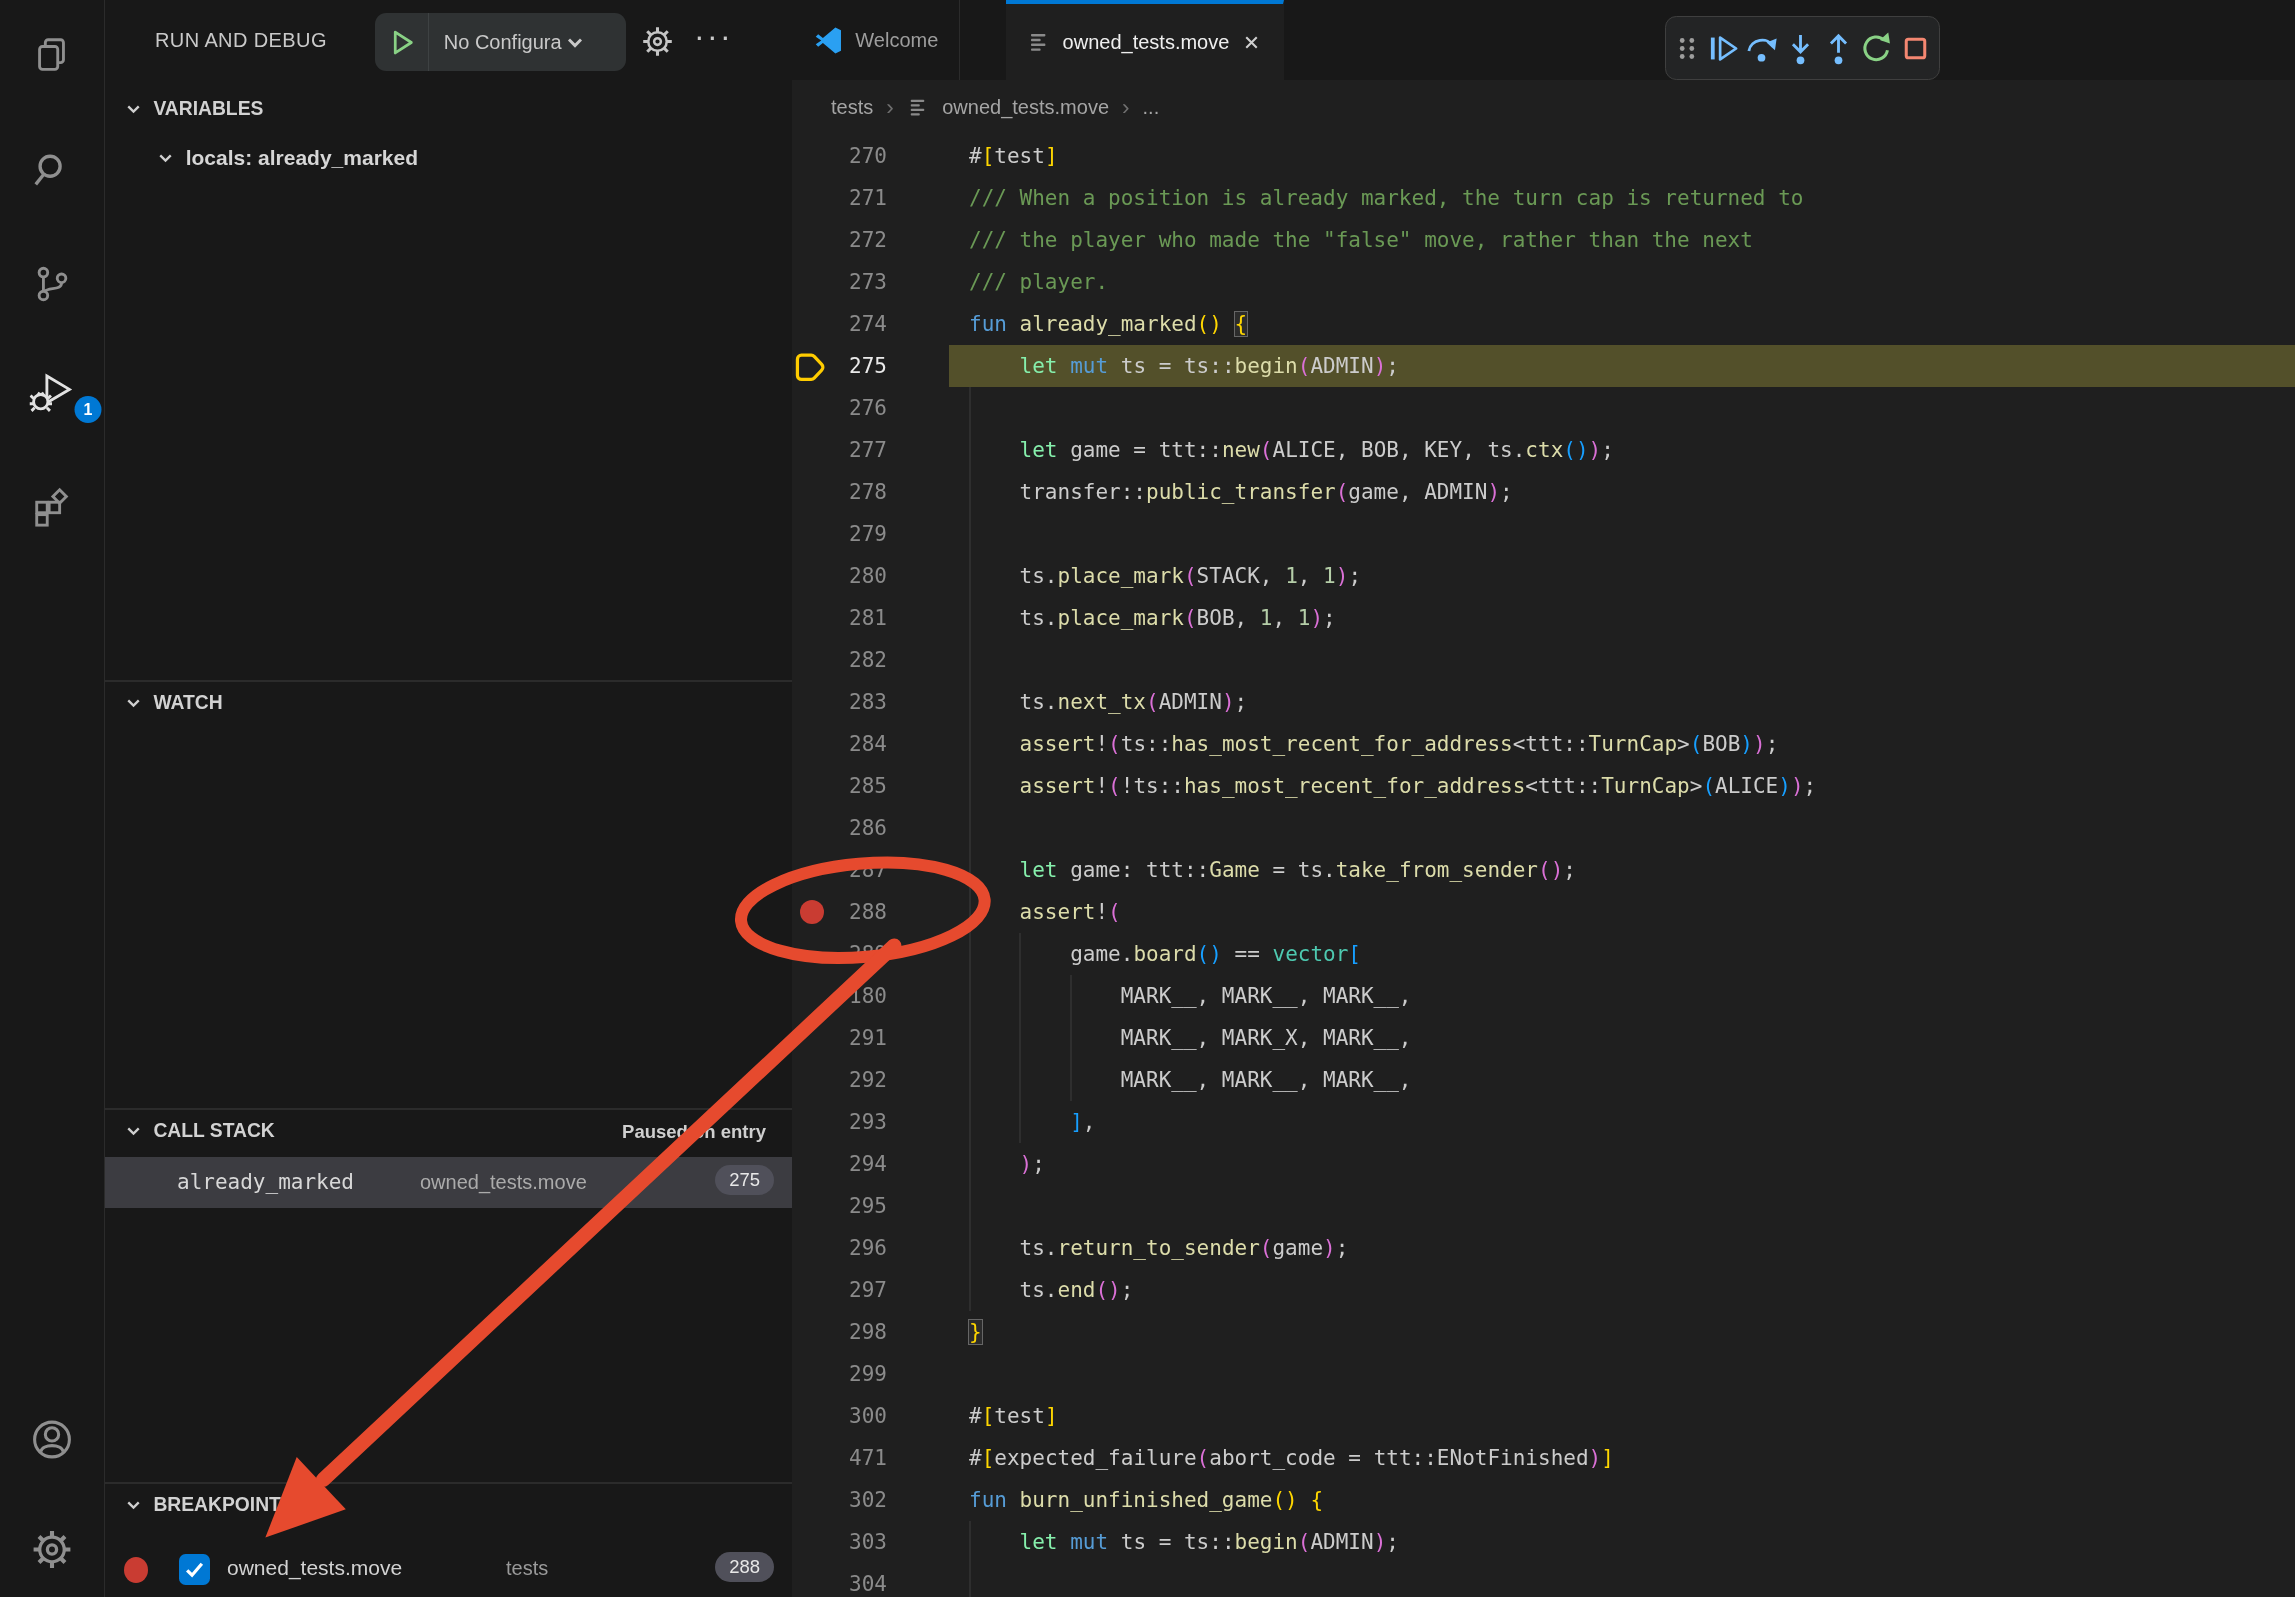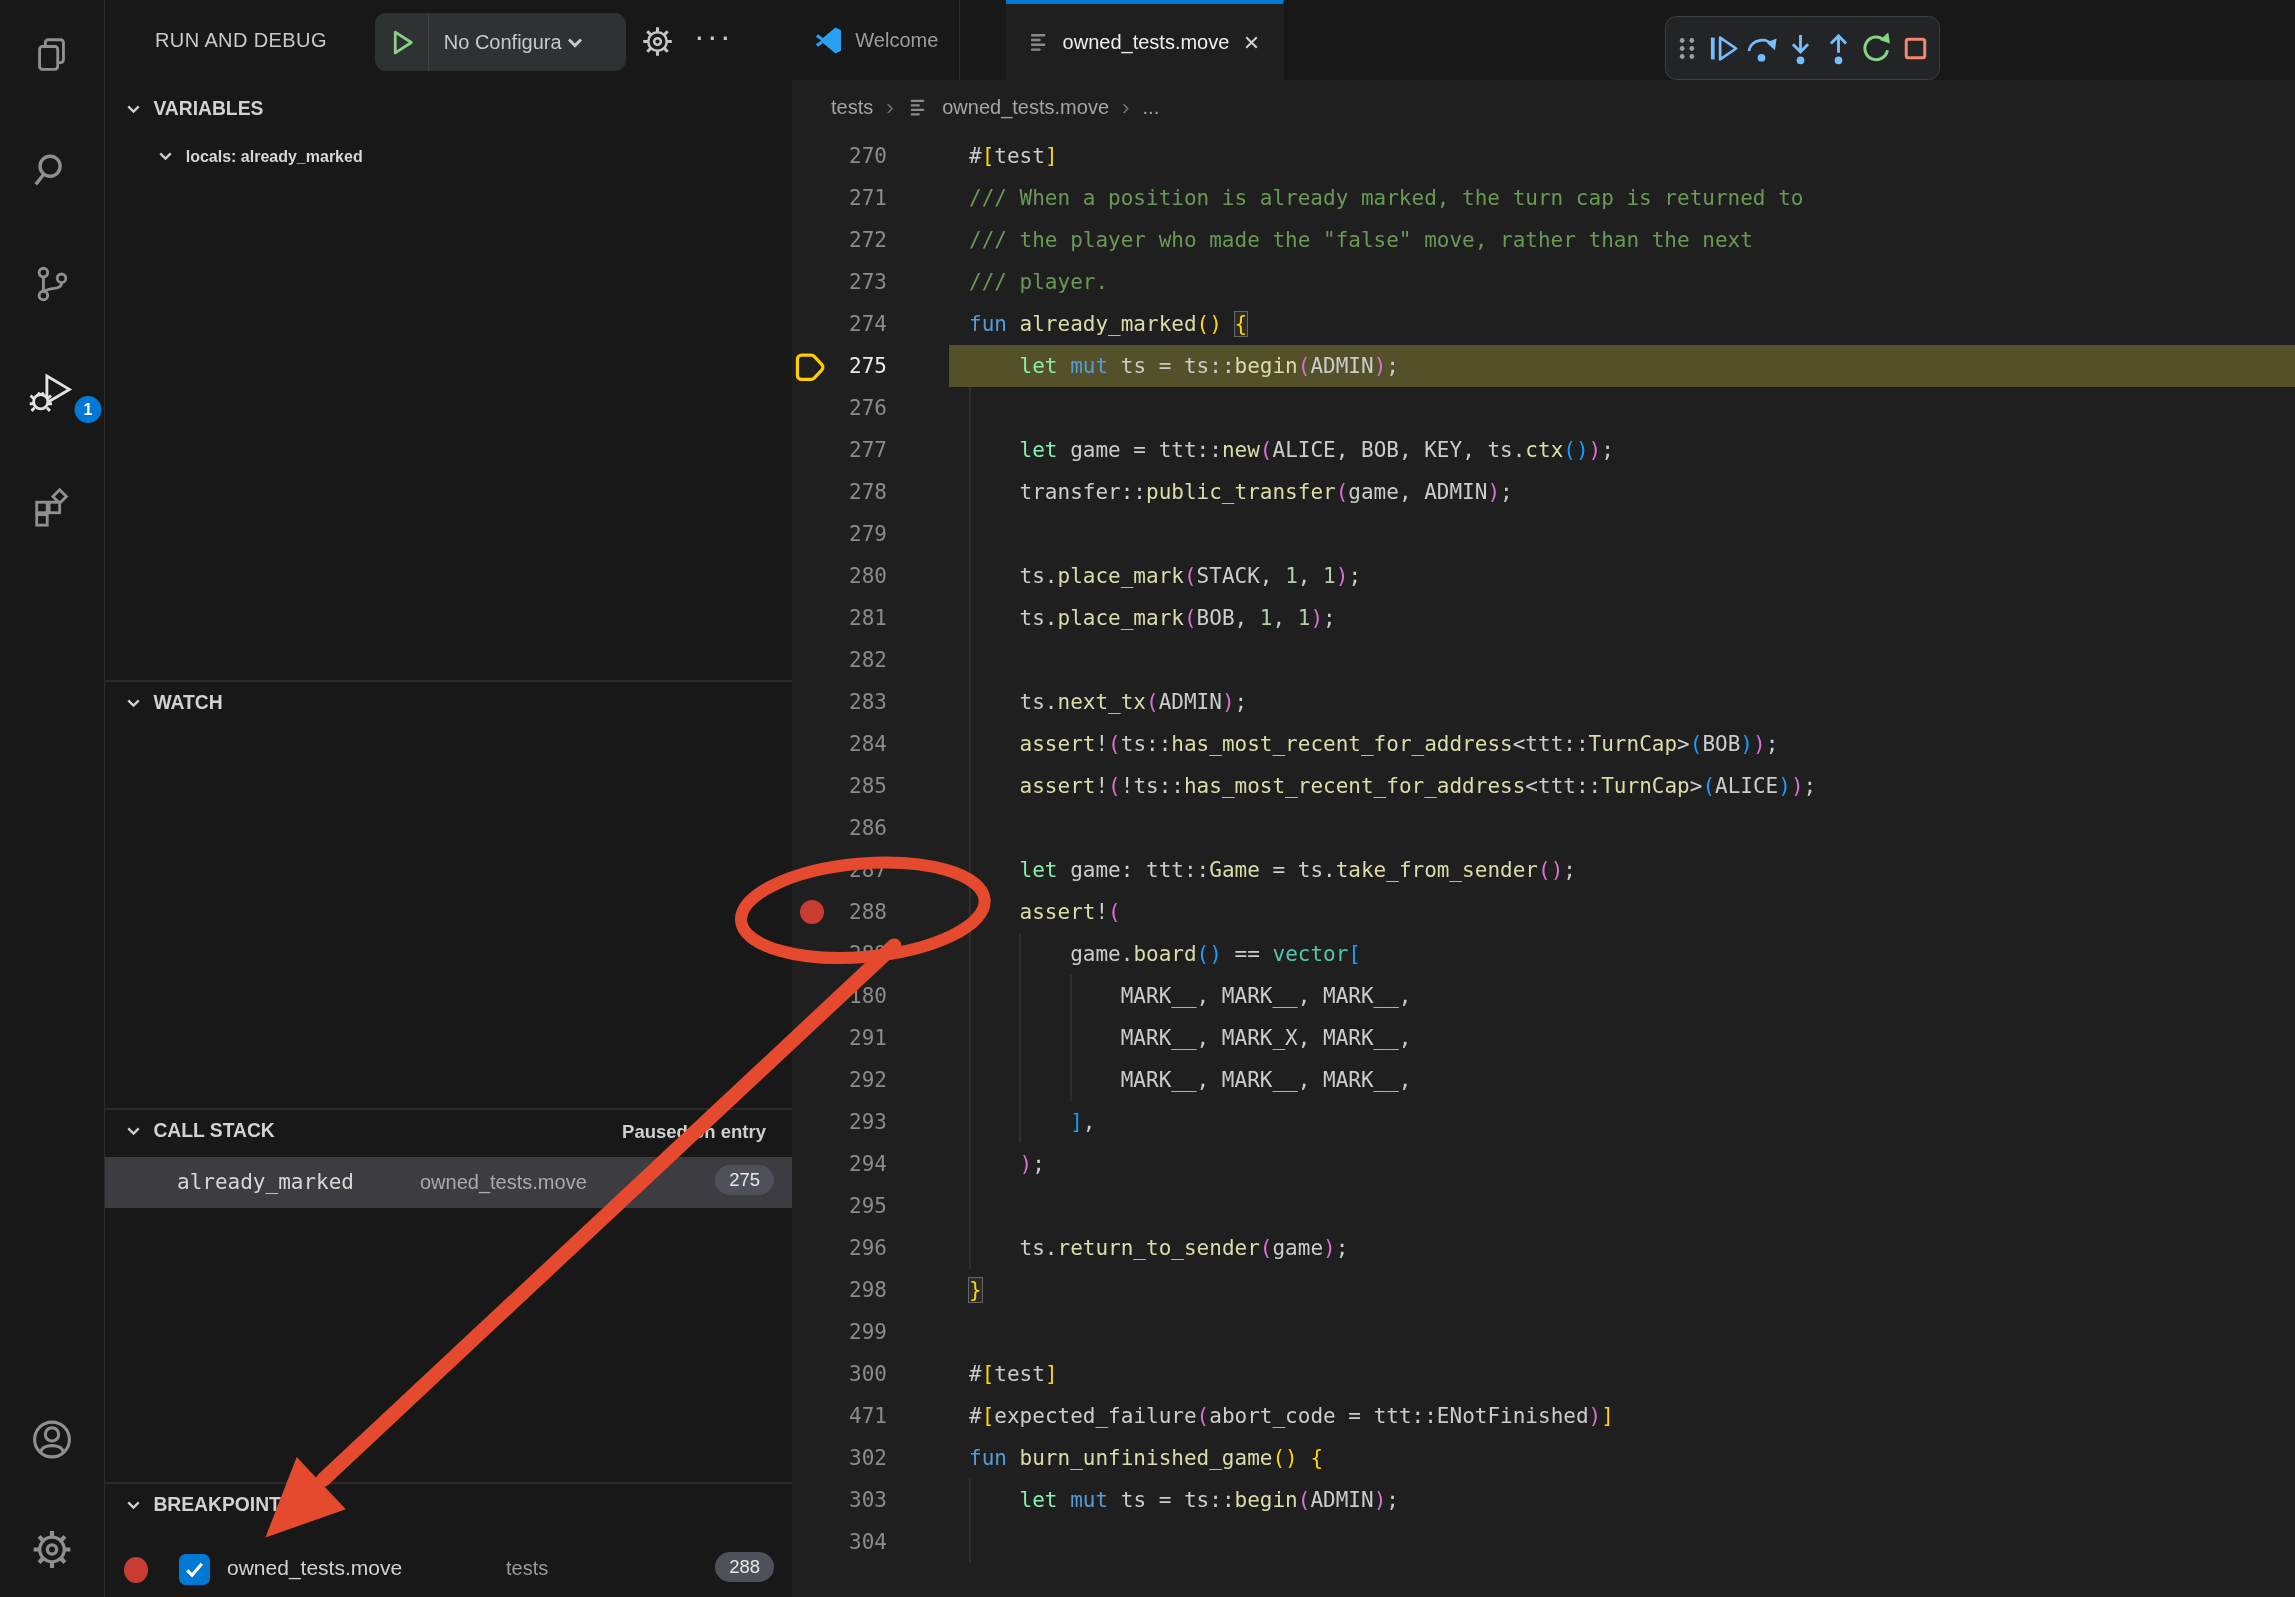--- a/index.html
+++ b/index.html
@@ -19,21 +19,21 @@
   .run-group{position:absolute;left:270px;top:13px;width:251px;height:58px;background:#2f3233;
              border-radius:11.3px;display:flex;align-items:center;overflow:hidden;}
   .run-play{padding:0 11.3px 0 13px;border-right:1.6px solid #3e4243;height:100%;display:flex;align-items:center;}
   .run-label{font-size:20px;color:#c9c9c9;margin-left:14.5px;white-space:nowrap;max-width:158px;overflow:hidden;}
   .run-chev{margin-left:1.6px;}
   .sb-gear{position:absolute;left:534px;top:22.5px;}
   .sb-dots{position:absolute;left:589px;top:17.7px;font-size:32px;color:#c9c9c9;letter-spacing:2.4px;}
   .sec-head{position:absolute;display:flex;align-items:center;gap:9.7px;font-weight:700;
             font-size:19.3px;color:#d2d2d2;}
   .tree-row{position:absolute;display:flex;align-items:center;gap:9.7px;font-weight:600;
-            font-size:16px;color:#d6d6d6;}
+            font-size:21px;color:#d6d6d6;}
   .hr{position:absolute;left:0;right:0;height:1.6px;background:#2b2b2b;}
   .paused{position:absolute;right:27px;top:1121px;font-size:18.5px;font-weight:700;color:#cfcfcf;}
   .cs-row{position:absolute;left:0;right:0;top:1157px;height:51px;background:#3c3c41;}
   .cs-fn{position:absolute;left:72px;top:13px;font-family:"DejaVu Sans Mono",monospace;
          font-size:21px;color:#d8d8d8;}
   .cs-file{position:absolute;left:315px;top:13.7px;font-size:20px;color:#ababab;}
   .badge{position:absolute;right:19.3px;top:8px;background:#50505a;color:#e8e8e8;border-radius:17.7px;
          padding:4px 13.7px;font-size:18.5px;}
   .bp-row{position:absolute;left:0;right:0;top:1546px;height:48px;}
   .bp-dot-s{position:absolute;left:19.3px;top:11.3px;width:24px;height:26px;border-radius:50%;background:#c93c32;}
@@ -451,20 +451,26 @@
           <div class="ln">295</div>
           <div class="codeline"></div>
         </div>
         <div class="row">
           <div class="guide" style="left: 177px;"></div>
           <div class="bpcol"></div>
           <div class="ln">296</div>
           <div class="codeline"><span class="t-tx">    ts.</span><span class="t-fn">return_to_sender</span><span class="t-p2">(</span><span class="t-tx">game</span><span class="t-p2">)</span><span class="t-tx">;</span></div>
         </div>
         <div class="row">
+          <div class="guide" style="left: 177px;"></div>
+          <div class="bpcol"></div>
+          <div class="ln">297</div>
+          <div class="codeline"><span class="t-tx">    ts.</span><span class="t-fn">end</span><span class="t-p2">(</span><span class="t-p2">)</span><span class="t-tx">;</span></div>
+        </div>
+        <div class="row">
           <div class="bpcol"></div>
           <div class="ln">298</div>
           <div class="codeline"><span class="t-bm">}</span></div>
         </div>
         <div class="row">
           <div class="bpcol"></div>
           <div class="ln">299</div>
           <div class="codeline"></div>
         </div>
         <div class="row">

